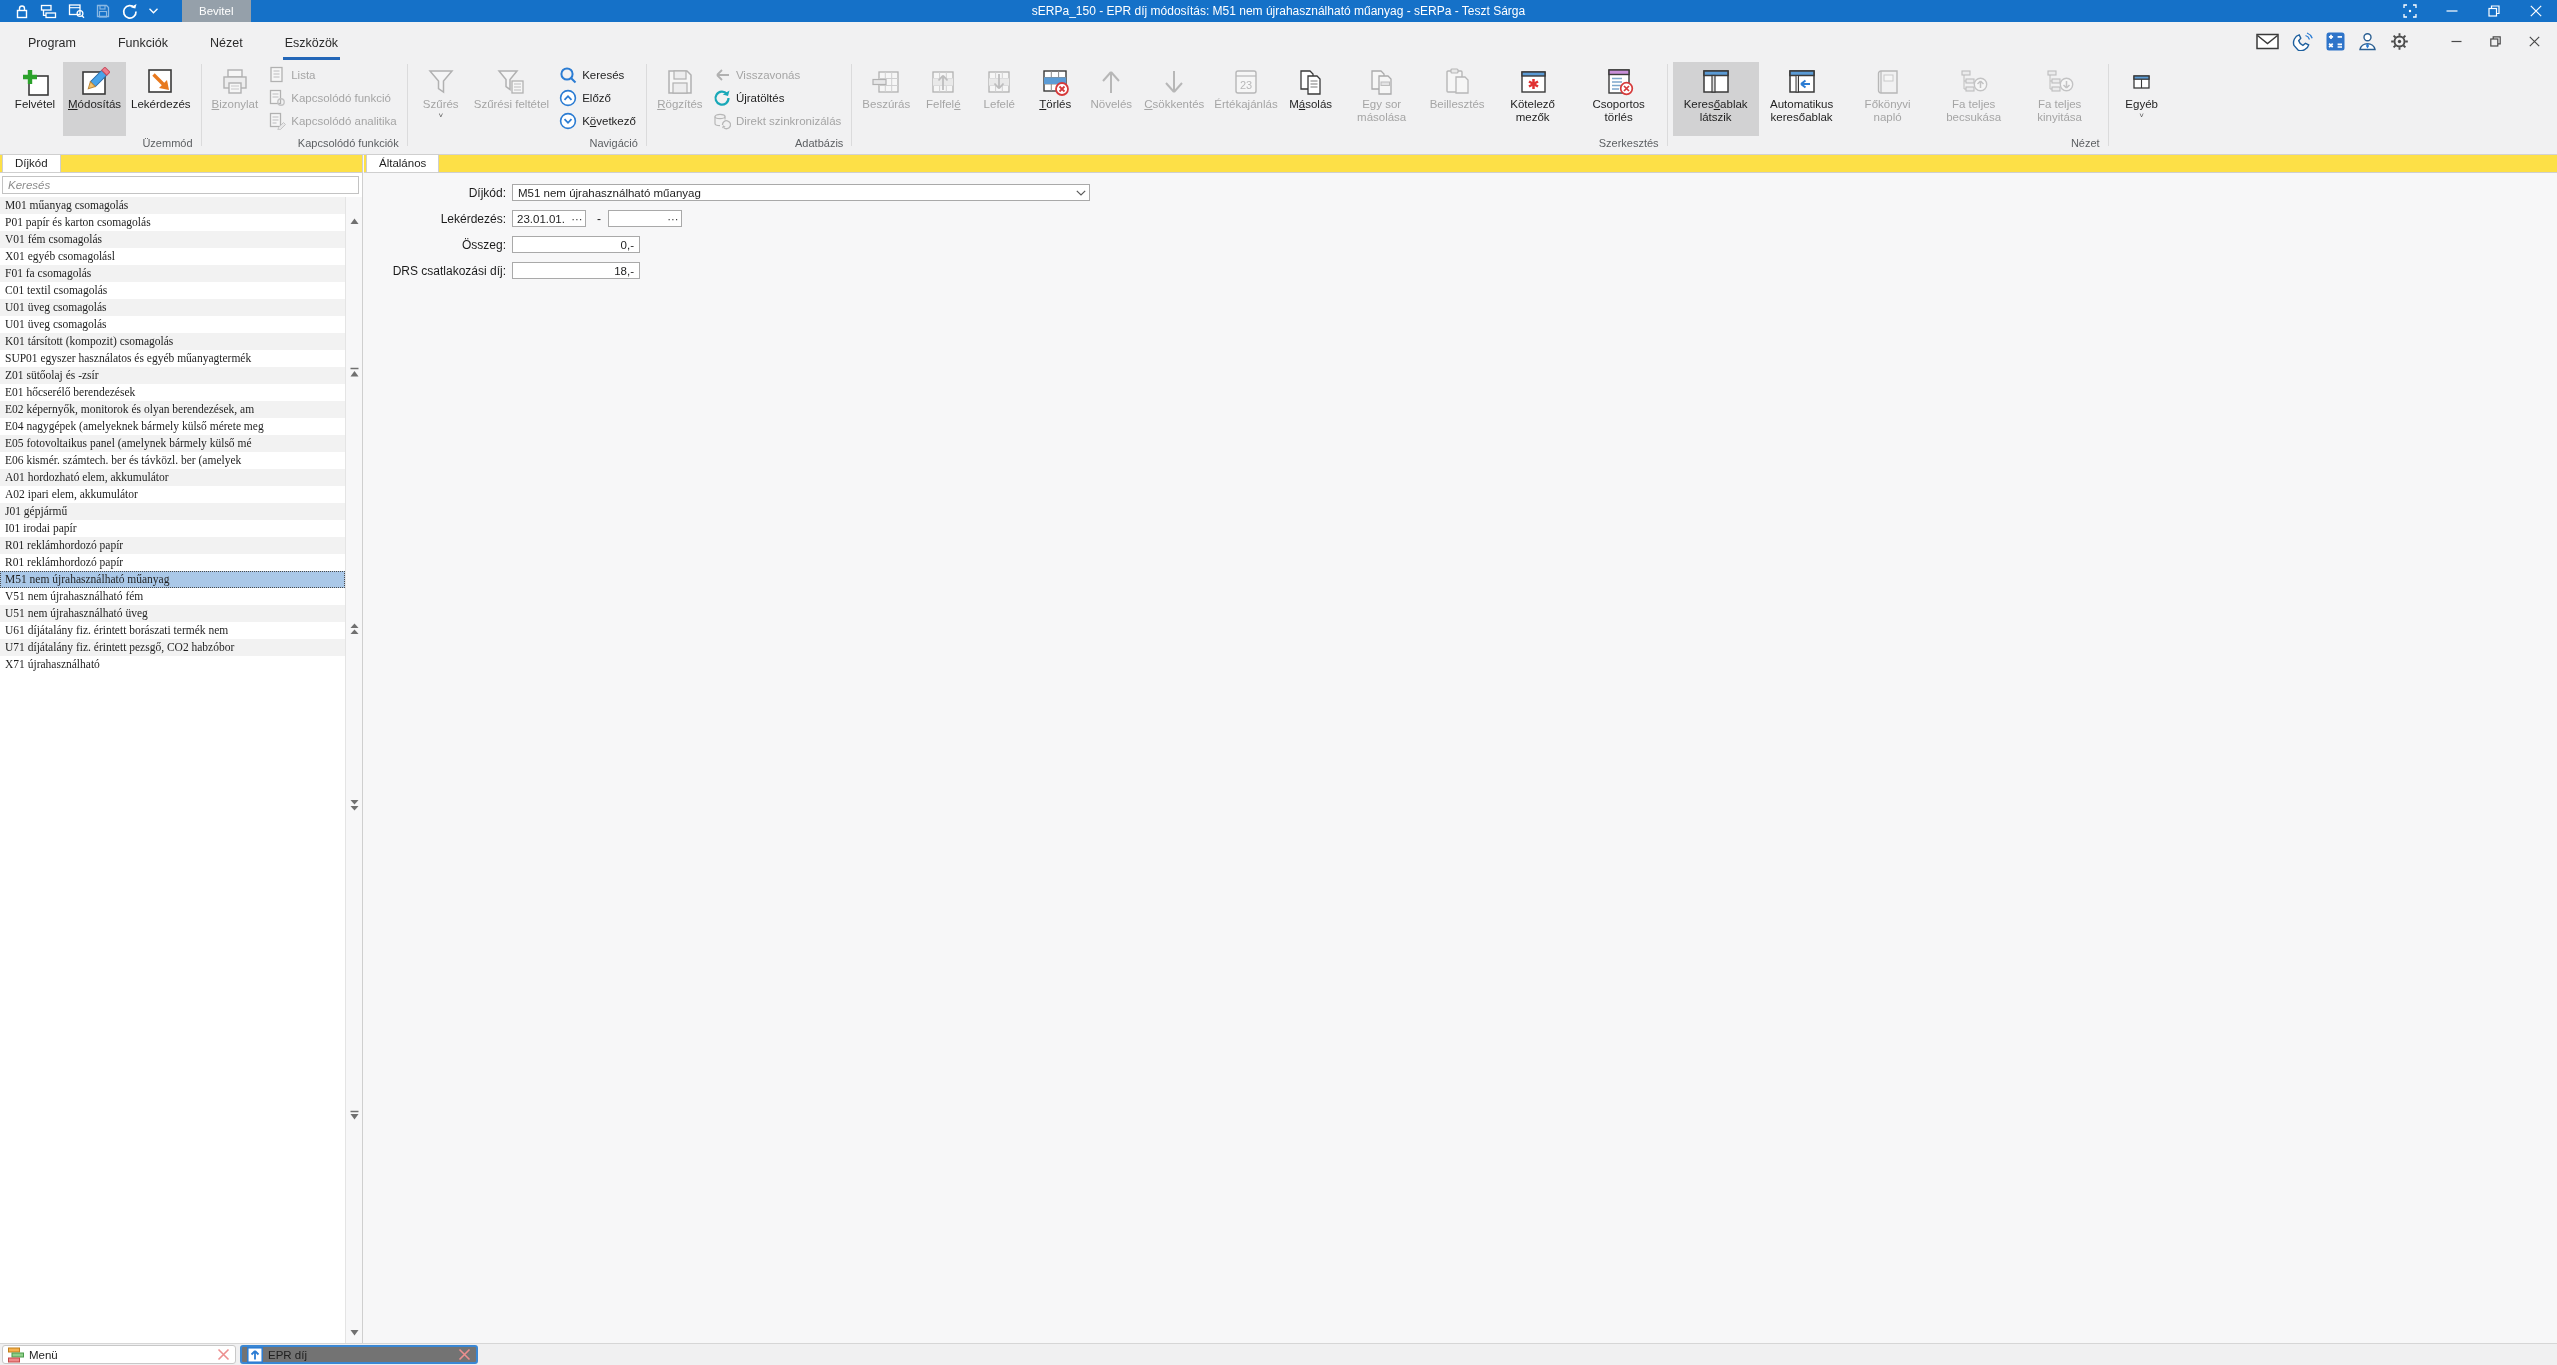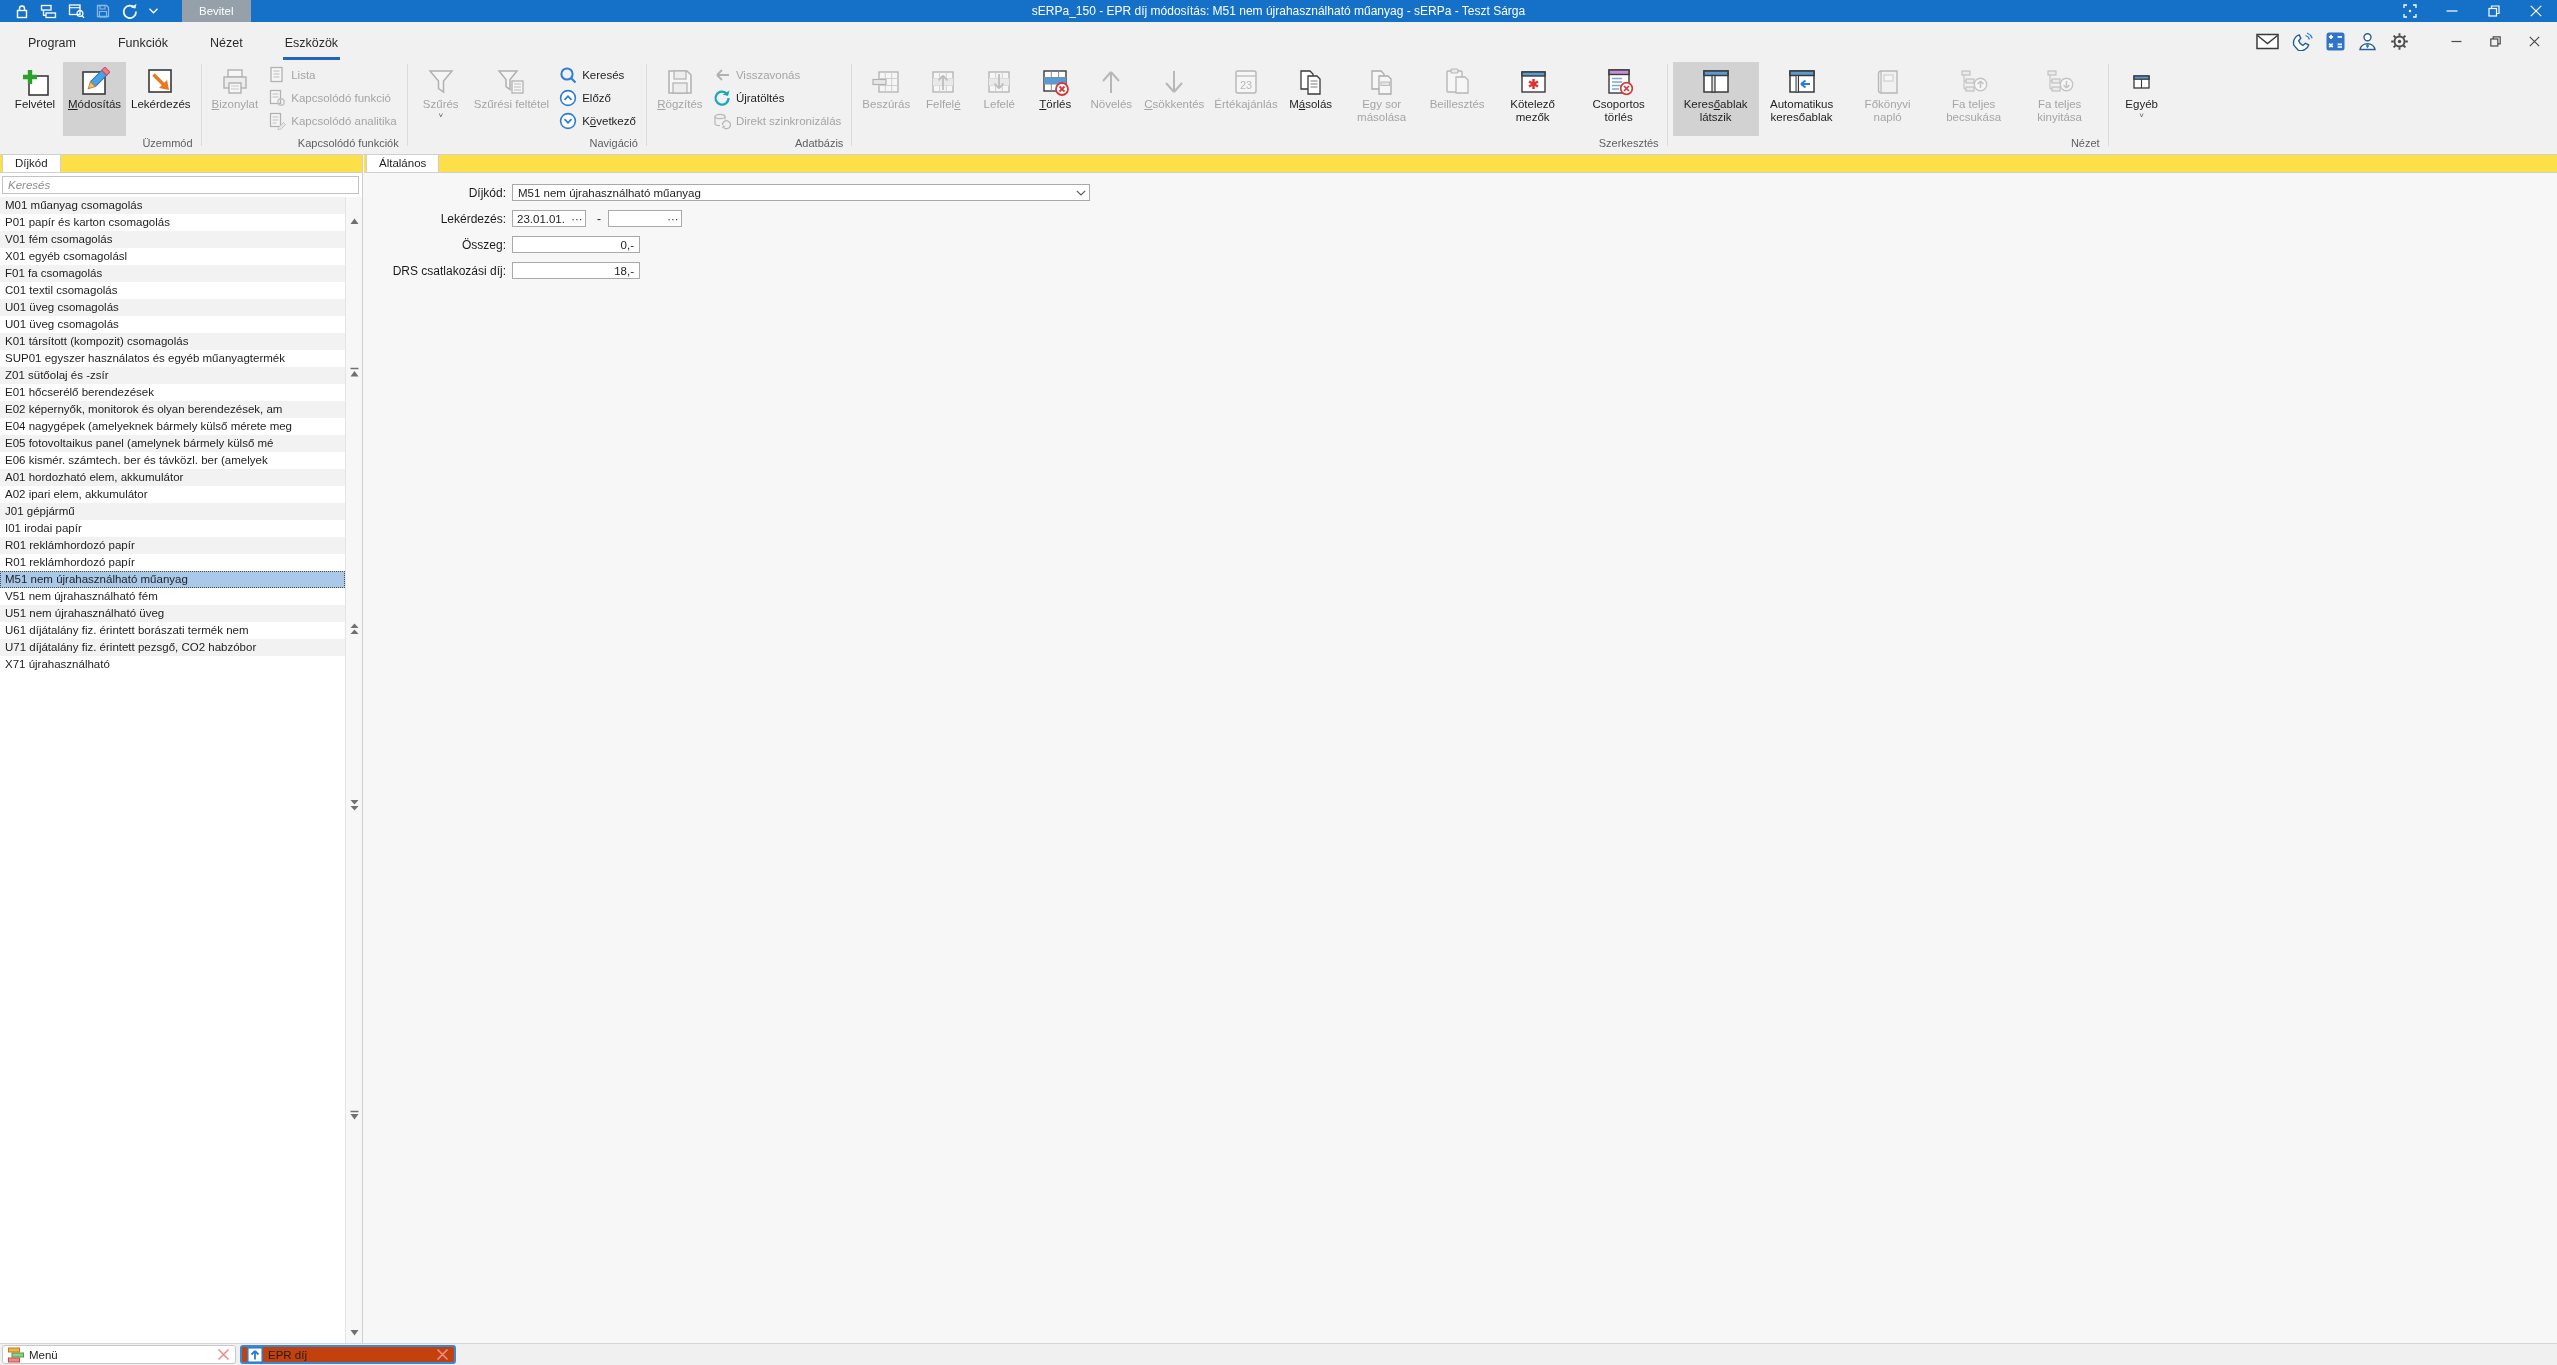--- a/index.html
+++ b/index.html
@@ -46,21 +46,21 @@
 
   
   .content { position:absolute; top:155px; left:0; right:0; bottom:22px; background:#f7f7f8; }
   .sidebar { position:absolute; left:0; top:0; width:363px; bottom:0; background:#fff; border-right:1px solid #cfcfcf; }
   .tabstrip { height:18px; background:#fde047; border-bottom:1px solid #cfcfcf; display:flex; align-items:flex-end; }
   .tab { background:#fff; border:1px solid #cfcfcf; border-bottom:none; padding:0 12px; font-size:11.5px; line-height:17px; height:18px; margin-left:2px; }
   .search-wrap { padding:3px 3px 2px 2px; background:#fff; }
   .search-input { width:100%; height:18px; border:1px solid #c3c3c3; font-size:11.5px; padding:0 5px; font-family:inherit; color:#333; }
   .search-input::placeholder { color:#8c8c8c; font-style:italic; }
   .list { position:absolute; top:42px; left:0; right:17px; bottom:0; overflow:hidden; font-size:11.5px; background:#fff; }
-  .list-row { height:17px; line-height:17px; padding-left:5px; white-space:nowrap; overflow:hidden; }
+  .list-row { height:17px; line-height:17px; padding-left:5px; white-space:nowrap; overflow:hidden;font-family:Liberation Serif, serif; }
   .list-row.alt { background:#f2f2f2; }
   .list-row.selected { background:#aac8e8; outline:1px dotted #4a4a4a; outline-offset:-1px; }
   .vscroll { position:absolute; top:42px; right:0; width:17px; bottom:0; background:#f7f7f8; border-left:1px solid #e4e4e4; }
   .vmark { position:absolute; left:0; width:16px; display:flex; justify-content:center; }
 
   .main { position:absolute; left:364px; top:0; right:0; bottom:0; background:#f7f7f8; }
   .form { padding-top:11px; }
   .form-row { display:flex; align-items:center; margin-bottom:9px;padding-left:28px; }
   .form-label { width:114px; text-align:right; margin-right:6px; color:#1c1c1c; font-size:12px; white-space:nowrap; }
   .box { background:#fff; border:1px solid #a9a9a9; height:17px; font-size:11.5px; display:flex; align-items:center; }
@@ -69,21 +69,21 @@
   .chev { width:17px; display:flex; justify-content:center; align-items:center; }
   .datebox { width:74px; }
   .datebox .val { flex:1; padding:0 4px; white-space:nowrap; }
   .dots { width:15px; color:#3c3c3c; font-size:11px; letter-spacing:1px; text-align:center; line-height:10px; }
   .numbox { width:128px; justify-content:flex-end; padding-right:5px; }
   .range-dash { margin:0 7px 0 11px; color:#1c1c1c; }
 
   
   .taskbar { position:absolute; left:0; right:0; bottom:0; height:22px; background:#f0f0f1; border-top:1px solid #d6d6d6; display:flex; align-items:center; padding-left:2px; gap:4px; }
   .task-tab { height:19px; border:1px solid #c8c8c8; background:#fff; border-radius:3px; display:flex; align-items:center; width:234px; padding:0 5px; font-size:11.5px; gap:5px; }
-  .task-tab.active { background:#c2410c; border:2px solid #3a87d4; width:216px; }
+  .task-tab.active { background:#737373; border:2px solid #3a87d4; width:238px; }
   .task-label { white-space:nowrap; }
   .task-close { margin-left:auto; display:flex; align-items:center; }
   .tic { display:flex; align-items:center; }
   u { text-decoration:underline; }
 </style>
 </head>
 <body>
 
 <div class="screen">
 

